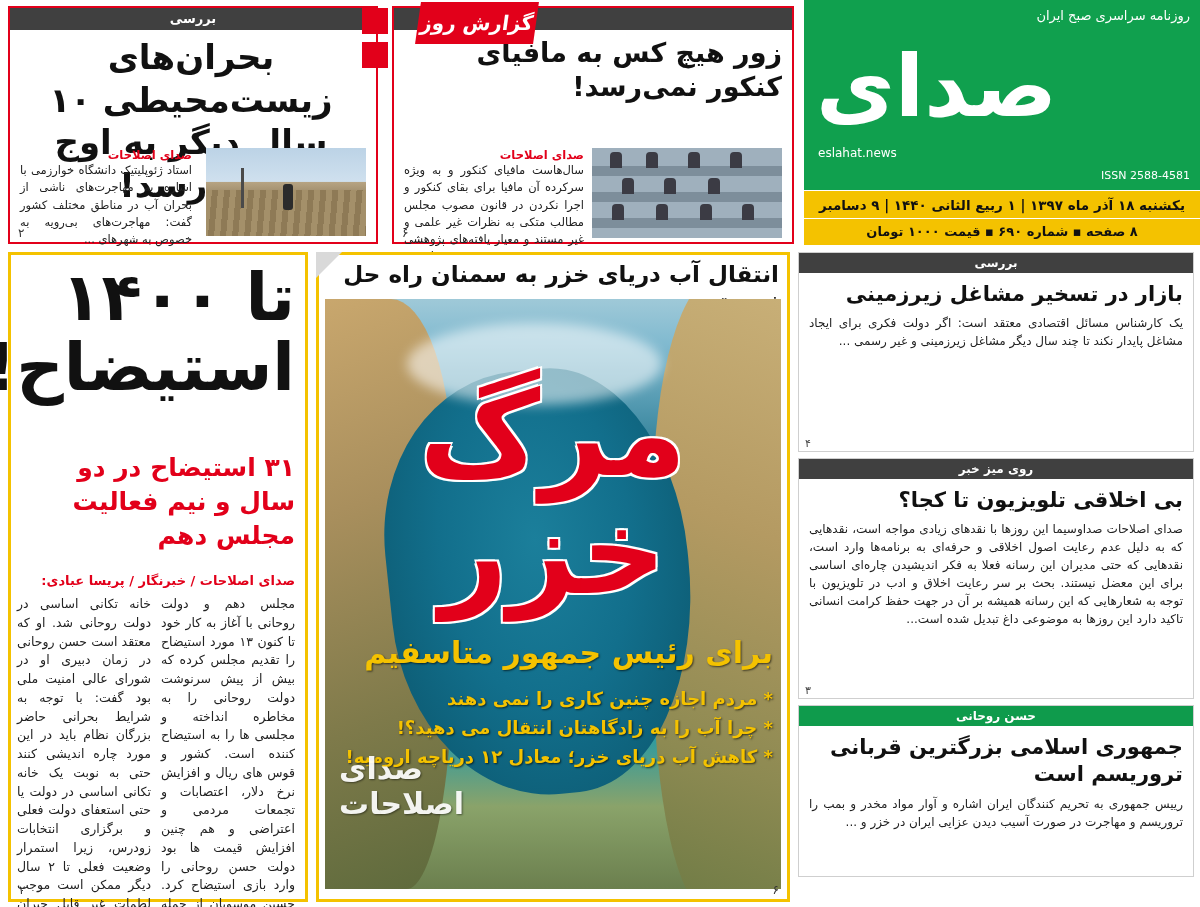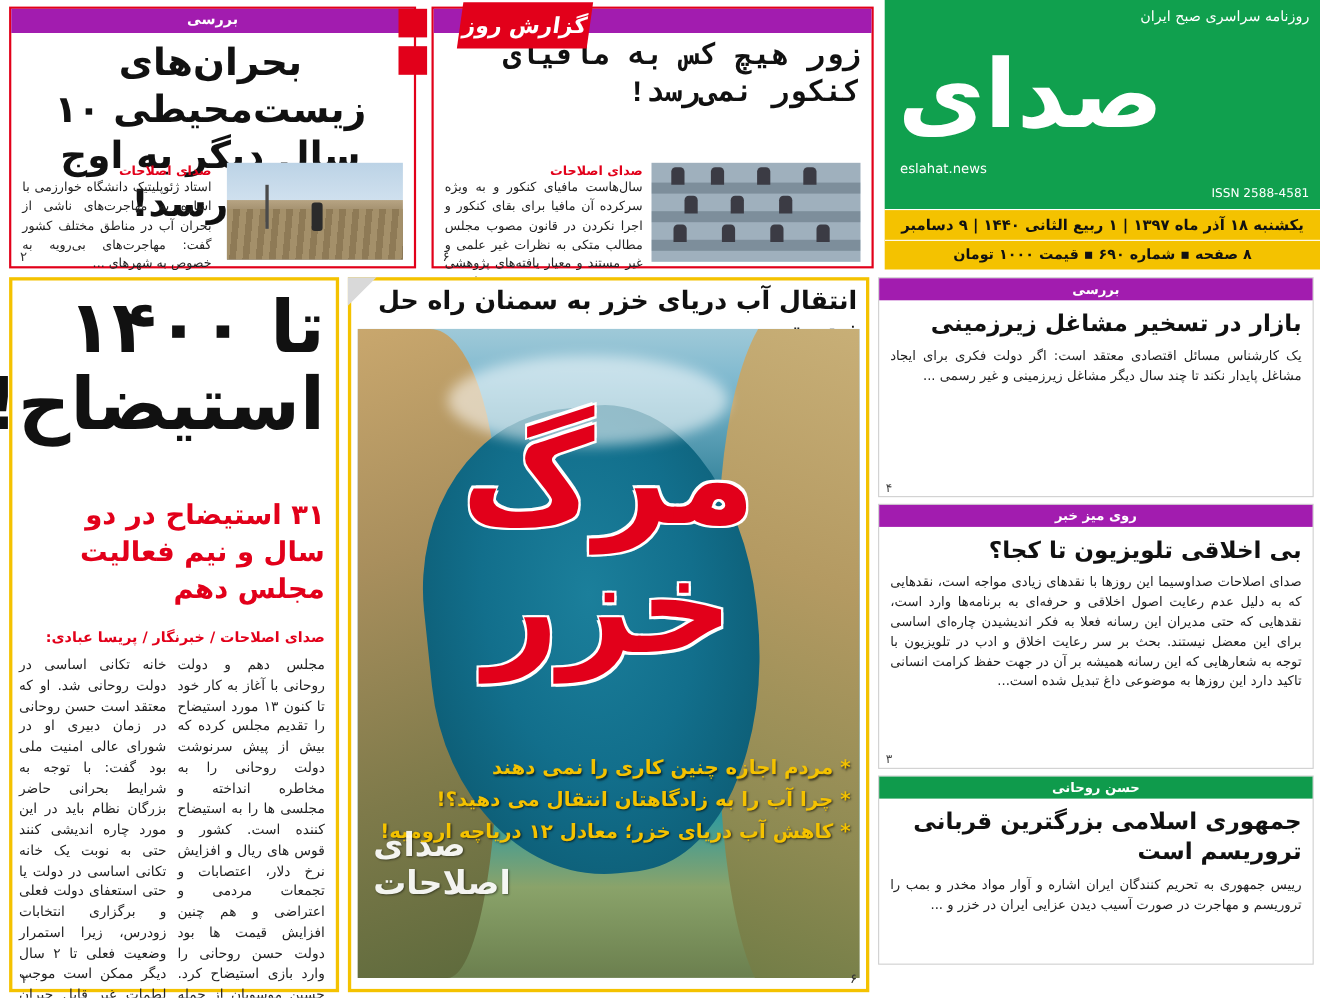--- a/index.html
+++ b/index.html
@@ -7,21 +7,21 @@
     width:1200px;height:907px;
     background:#ffffff;
     font-family:"DejaVu Sans","Liberation Sans",sans-serif;
     direction:rtl;
     overflow:hidden;
     position:relative;
   }
   .page{position:relative;width:1200px;height:907px;}
 
   
-  .redbar{background:#a21caf;color:#fff;text-align:center;font-weight:bold;}
+  .redbar{background:#404040;color:#fff;text-align:center;font-weight:bold;}
   .greenbar{background:#0f9b4c;color:#fff;text-align:center;font-weight:bold;}
   .hl{font-weight:bold;line-height:1.25;}
   .body-txt{text-align:justify;line-height:1.5;color:#222;}
   .src{color:#e2001a;font-weight:bold;}
 
   
   .topleft{
     position:absolute;left:8px;top:6px;width:370px;height:238px;
     border:2px solid #e2001a;box-sizing:border-box;background:#fff;
   }
@@ -44,21 +44,21 @@
   }
   .topleft .pg{position:absolute;left:8px;bottom:2px;font-size:12px;color:#333;}
   .blocksq{position:absolute;width:26px;height:26px;background:#e2001a;}
 
   
   .topmid{
     position:absolute;left:392px;top:6px;width:402px;height:238px;
     border:2px solid #e2001a;box-sizing:border-box;background:#fff;
   }
   .topmid .bar{height:22px;line-height:22px;font-size:13px;}
-  .topmid .headline{position:absolute;right:10px;top:28px;width:382px;font-size:27px;text-align:right;color:#111;font-family:Liberation Mono, monospace;}
+  .topmid .headline{position:absolute;right:10px;top:28px;width:382px;font-size:27px;text-align:right;color:#111;}
   .topmid .photo{
     position:absolute;right:10px;top:140px;width:190px;height:90px;background:#9fb0bd;overflow:hidden;
   }
   .topmid .photo .row{position:absolute;left:0;width:100%;height:10px;background:#7d8e9b;}
   .topmid .photo .p{position:absolute;width:12px;height:16px;background:#3b3b44;border-radius:4px 4px 0 0;}
   .topmid .col{position:absolute;left:10px;top:140px;width:180px;font-size:11.5px;}
   .topmid .pg{position:absolute;left:8px;bottom:2px;font-size:12px;color:#333;}
   .stamp{
     position:absolute;left:418px;top:2px;width:118px;height:42px;background:#e2001a;color:#fff;
     font-size:20px;font-weight:bold;text-align:center;line-height:42px;
@@ -235,20 +235,21 @@
 
   <div class="center">
     <div class="kicker">انتقال آب دریای خزر به سمنان راه حل نیست</div>
     <div class="photoarea">
       <div class="land-r"></div>
       <div class="land-l"></div>
       <div class="sea"></div>
       <div class="cloud"></div>
     </div>
     <div class="maintitle">مرگ خزر</div>
+    <div class="sub2">برای رئیس جمهور متاسفیم</div>
     <div class="bullets">
       <div>* مردم اجازه چنین کاری را نمی دهند</div>
       <div>* چرا آب را به زادگاهتان انتقال می دهید؟!</div>
       <div>* کاهش آب دریای خزر؛ معادل ۱۲ دریاچه ارومیه!</div>
     </div>
     <div class="wmark">صدای اصلاحات</div>
     <div class="pg">۶</div>
   </div>
   <div class="foldcorner"></div>
 

